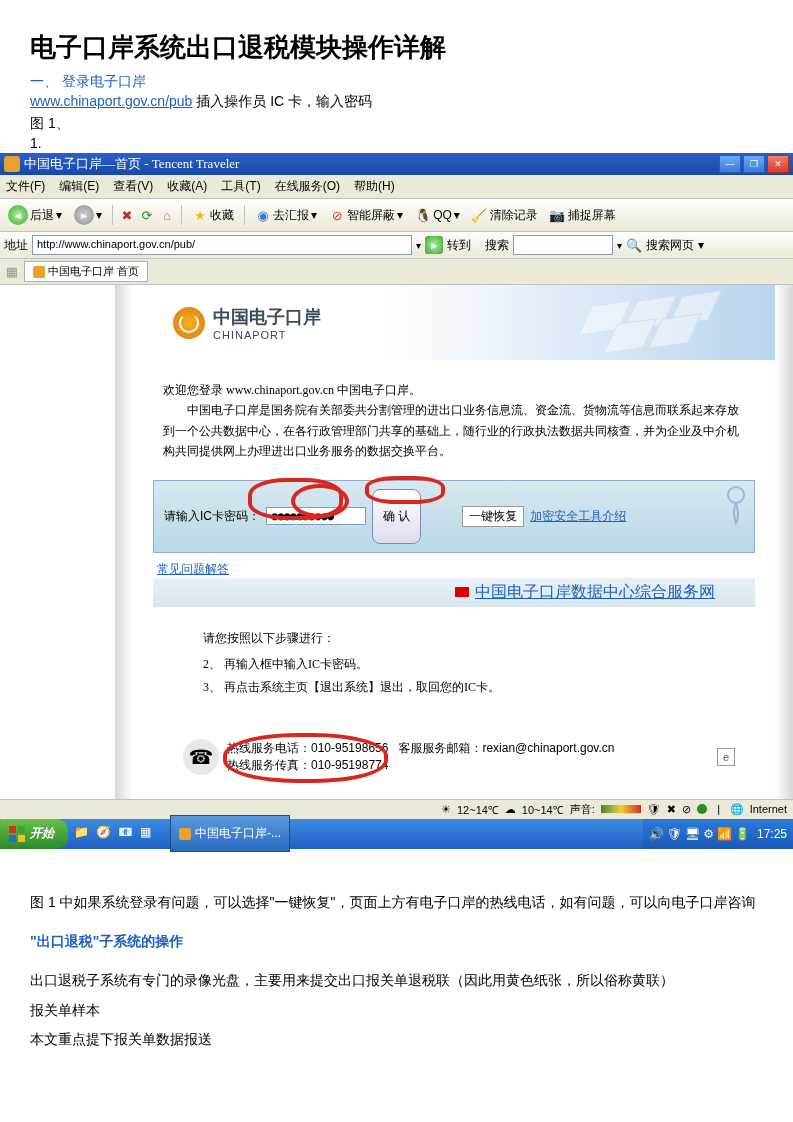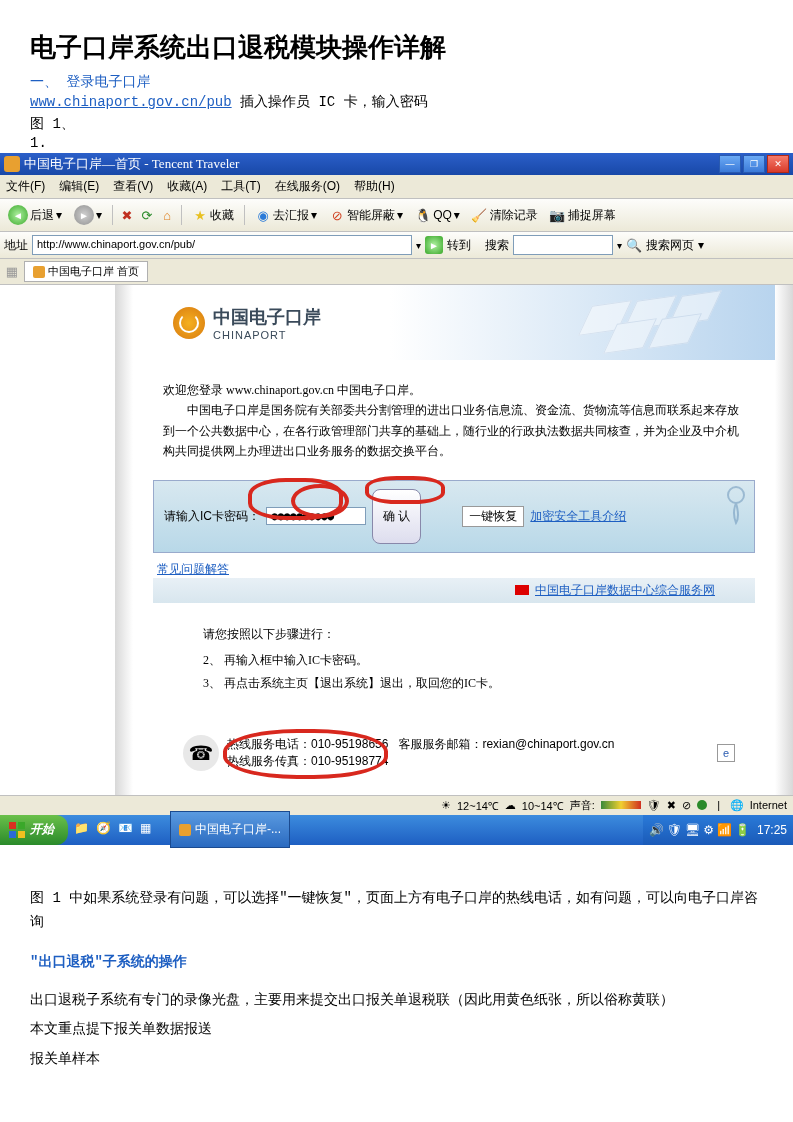--- a/index.html
+++ b/index.html
@@ -1,17 +1,17 @@
 <!DOCTYPE html>
 <html><head>
 <meta charset="utf-8">
 <style>
 * { margin: 0; padding: 0; box-sizing: border-box; }
 body { font-family: "Microsoft YaHei", SimSun, Arial, sans-serif; background: #fff; width: 793px; }
-.doc { padding: 30px 30px 0 30px; font-family: Liberation Mono, monospace; }
+.doc { padding: 30px 30px 0 30px; }
 .title { font-size: 26px; font-weight: bold; margin-bottom: 8px; }
 .section-num { color: #1e5fc2; font-size: 14px; margin-bottom: 2px; }
 .url-line { font-size: 14px; margin-bottom: 4px; }
 .url-link { color: #1e5fc2; text-decoration: underline; }
 .fig-label { font-size: 14px; margin-bottom: 2px; }
 .screenshot { margin: 0 0 6px 0; }
 .browser-top { background: linear-gradient(#2b5fc9,#1848a8); display: flex; align-items: center; padding: 2px 4px; }
 .browser-icon { width: 16px; height: 16px; background: #e8a030; border-radius: 3px; margin-right: 4px; }
 .browser-title { color: #fff; font-size: 13px; font-family: SimSun; flex: 1; }
 .win-btns { display: flex; gap: 2px; }
@@ -47,21 +47,21 @@
 .kb-shapes { position: absolute; right: 20px; top: 8px; width: 180px; height: 55px; opacity: 0.5; }
 .kb-shapes div { position: absolute; background: #fff; border: 1px solid #d0dae8; transform: skew(-25deg,-8deg); }
 .intro { padding: 20px 30px 12px 30px; font-size: 12px; line-height: 1.7; font-family: SimSun; }
 .intro .w1 { font-weight: normal; }
 .login-bar { margin: 6px 20px 6px 20px; background: linear-gradient(#d8e8f0,#b8d8e8); border: 1px solid #9ac; padding: 8px 10px; font-size: 12px; display: flex; align-items: center; gap: 6px; position: relative; }
 .pw-box { background: #fff; border: 1px solid #7f9db9; padding: 1px 4px; width: 100px; font-family: monospace; letter-spacing: -1px; }
 .btn-ok { background: linear-gradient(#fff,#dde); border: 1px solid #88a; border-radius: 8px; padding: 18px 10px; font-size: 12px; }
 .faq { color: #1e5fc2; text-decoration: underline; font-size: 12px; margin-left: 24px; display: inline-block; }
 .right-btn { background: #fff; border: 1px solid #999; padding: 1px 6px; font-size: 12px; margin-left: 35px; }
 .enc-link { color: #1e5fc2; text-decoration: underline; font-size: 12px; }
-.sub-bar { margin: 0 20px 10px 20px; background: linear-gradient(#e8f0f6,#d8e6ee); padding: 4px 10px; font-size: 12px; display: flex; align-items: center; gap: 6px; }
+.sub-bar { margin: 0 20px 10px 20px; background: linear-gradient(#e8f0f6,#d8e6ee); padding: 4px 10px; font-size: 16px; display: flex; align-items: center; gap: 6px; }
 .flag-ic { width: 14px; height: 10px; background: #d00; display: inline-block; }
 .steps { padding: 10px 30px 20px 70px; font-size: 12px; font-family: SimSun; line-height: 1.9; }
 .steps .sh { font-weight: normal; margin-bottom: 4px; }
 .hotline { margin: 20px 30px 24px 50px; display: flex; align-items: center; gap: 8px; font-size: 12px; position: relative; }
 .phone-ic { width: 36px; height: 36px; border-radius: 50%; background: #e8e8e8; display: flex; align-items: center; justify-content: center; font-size: 20px; }
 .ie-ic { width: 18px; height: 18px; border: 1px solid #999; display: inline-flex; align-items: center; justify-content: center; font-size: 11px; color: #2a5bb0; margin-left: auto; margin-right: 10px; }
 .red-circle { position: absolute; border: 4px solid #d8281e; border-radius: 50%; pointer-events: none; }
 .status-ie { background: #ece9d8; border-top: 1px solid #c0c0c0; height: 20px; display: flex; align-items: center; justify-content: flex-end; padding: 0 6px; font-size: 11px; gap: 6px; }
 .taskbar { background: linear-gradient(#3c8cde,#1e5fc2); height: 30px; display: flex; align-items: center; font-size: 12px; color: #fff; }
 .start-btn { background: linear-gradient(#6ac04a,#2a8a2a); height: 100%; padding: 0 14px 0 8px; display: flex; align-items: center; gap: 4px; border-radius: 0 12px 12px 0; font-style: italic; font-weight: bold; }
@@ -267,15 +267,15 @@
       <span>🔋</span>
       <span class="time">17:25</span>
     </div>
   </div>
 </div>
 
 <div class="doc">
   <div class="body-text">图 1 中如果系统登录有问题，可以选择"一键恢复"，页面上方有电子口岸的热线电话，如有问题，可以向电子口岸咨询</div>
   <div class="sub-heading">"出口退税"子系统的操作</div>
   <div class="body-text">出口退税子系统有专门的录像光盘，主要用来提交出口报关单退税联（因此用黄色纸张，所以俗称黄联）</div>
+  <div class="body-text">报关单样本</div>
   <div class="body-text">本文重点提下报关单数据报送</div>
-  <div class="body-text">报关单样本</div>
 </div>
 
 </body></html>

